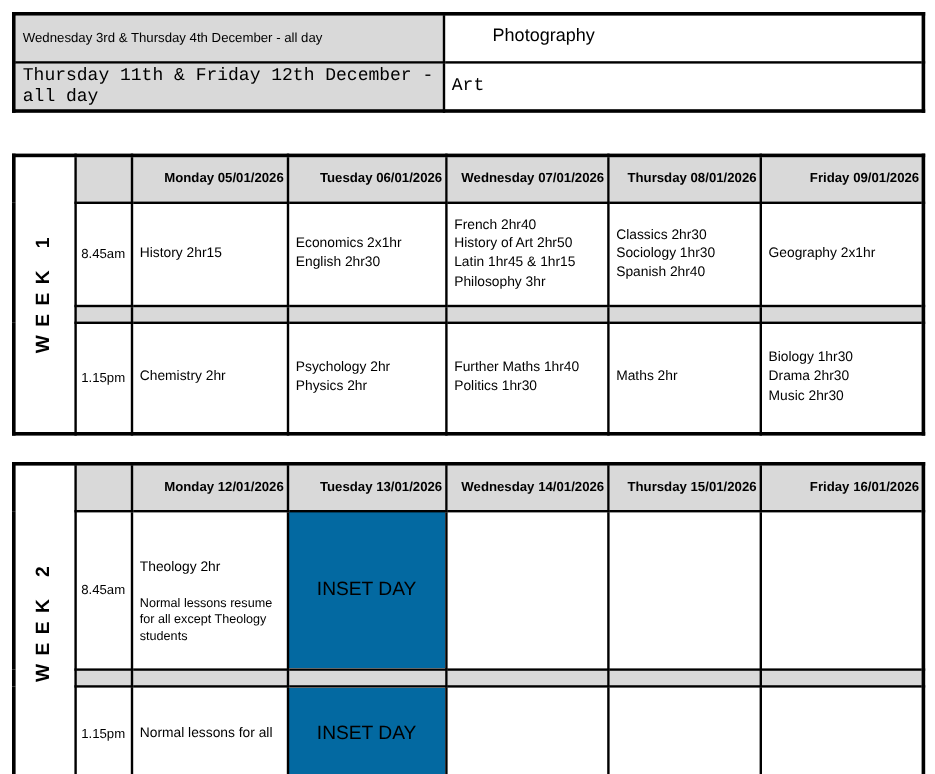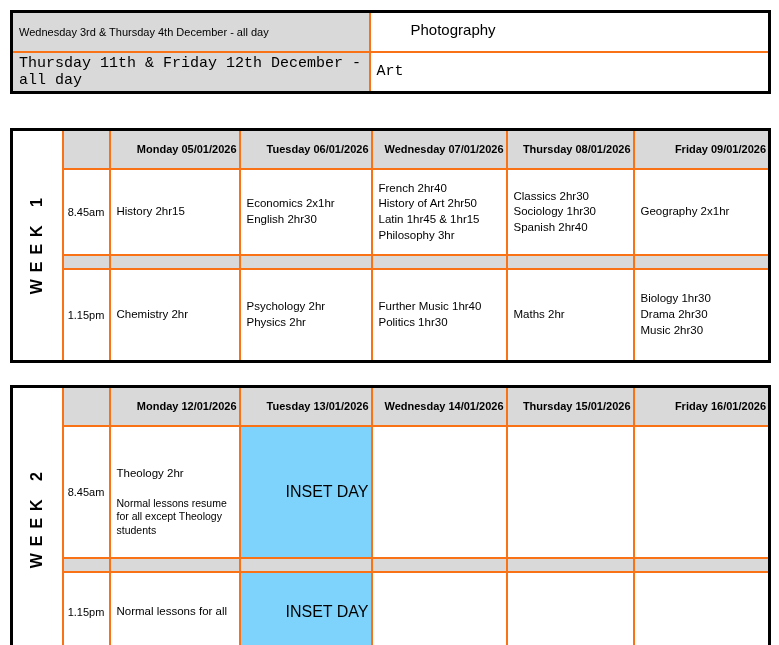--- a/index.html
+++ b/index.html
@@ -15,21 +15,21 @@
     height: 645px;
     padding: 10px 0 0 10px;
     overflow: hidden;
   }
 
   table {
     border-collapse: collapse;
     table-layout: fixed;
   }
   td {
-    border: 2px solid #f97316;
+    border: 2px solid #000000;
     overflow: hidden;
   }
 
   
   .notice-table {
     width: 758px;
     border: 3px solid #000;
     margin-bottom: 34px;
   }
   .notice-table .c-dates { width: 358px; }
@@ -109,23 +109,23 @@
     line-height: 1.35;
     vertical-align: middle;
     padding: 4px 4px 4px 6px;
     white-space: pre-line;
   }
   .sep-cell {
     background: #d9d9d9;
     padding: 0;
   }
   .inset-cell {
-    background: #7dd3fc;
+    background: #0369a1;
     font-size: 16px;
-    text-align: right;
+    text-align: center;
     vertical-align: middle;
     padding: 2px;
   }
   .theology-cell {
     vertical-align: top;
     padding-top: 23px;
   }
   .theology-note {
     font-size: 10.5px;
     line-height: 1.3;
@@ -196,21 +196,21 @@
       <td class="sep-cell"></td>
       <td class="sep-cell"></td>
       <td class="sep-cell"></td>
       <td class="sep-cell"></td>
     </tr>
     <tr class="row-w1-pm">
       <td class="time-cell">1.15pm</td>
       <td class="subj-cell">Chemistry 2hr</td>
       <td class="subj-cell">Psychology 2hr
 Physics 2hr</td>
-      <td class="subj-cell">Further Music 1hr40
+      <td class="subj-cell">Further Maths 1hr40
 Politics 1hr30</td>
       <td class="subj-cell">Maths 2hr</td>
       <td class="subj-cell">Biology 1hr30
 Drama 2hr30
 Music 2hr30</td>
     </tr>
   </tbody>
     </table>
 
   <table class="week-table w2">

